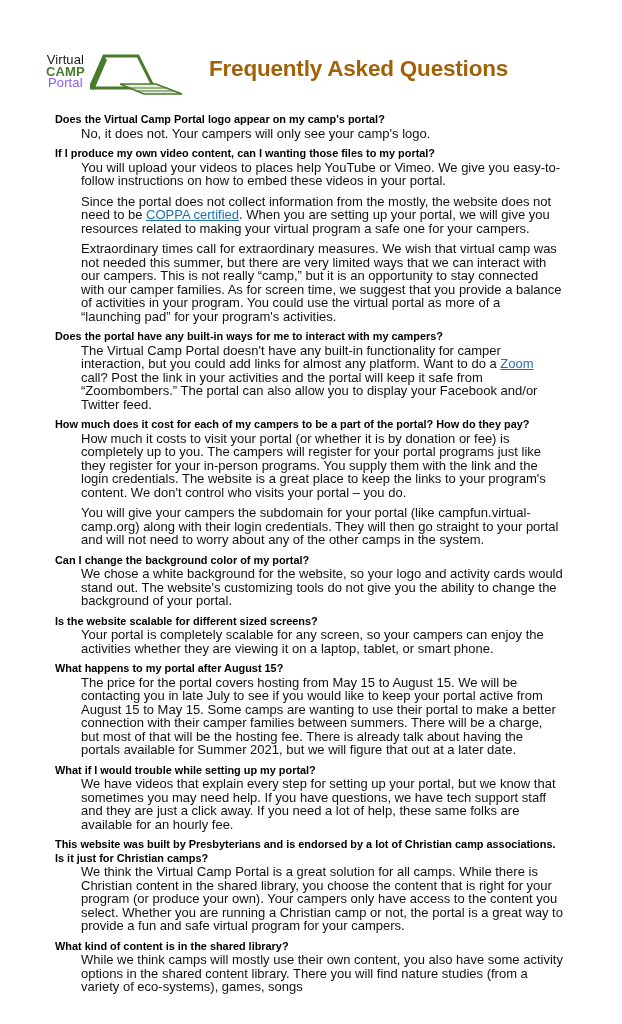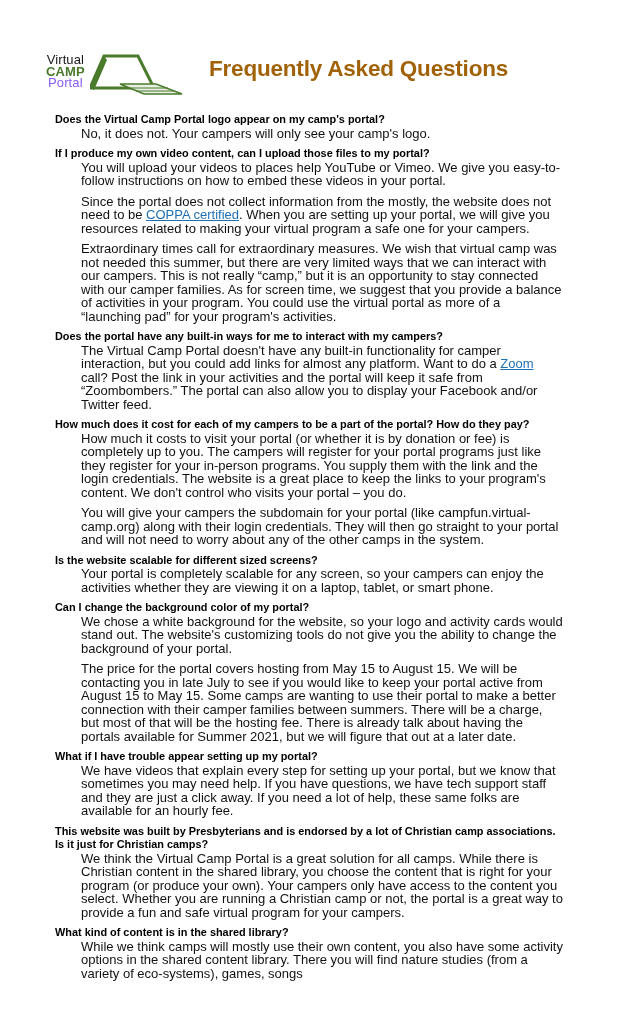--- a/index.html
+++ b/index.html
@@ -41,53 +41,54 @@
   </div>
   <div class="title">Frequently Asked Questions</div>
 </div>
 
 <div class="content">
   <div class="faq">
     <div class="q">Does the Virtual Camp Portal logo appear on my camp's portal?</div>
     <div class="a">No, it does not. Your campers will only see your camp's logo.</div>
   </div>
   <div class="faq">
-    <div class="q">If I produce my own video content, can I upload those files to my portal?</div>
+    <div class="q">If I produce my own video content, can I wanting those files to my portal?</div>
     <div class="a">You will upload your videos to places help YouTube or Vimeo. We give you easy-to-follow instructions on how to embed these videos in your portal.</div>
   </div>
   <div class="faq">
     <div class="a"><span>Since the portal does not collect information from the mostly, the website does not need to be </span><a href="#" style="color: rgb(31, 111, 181);">COPPA certified</a><span>. When you are setting up your portal, we will give you resources related to making your virtual program a safe one for your campers.</span></div>
   </div>
   <div class="faq">
     <div class="a">Extraordinary times call for extraordinary measures. We wish that virtual camp was not needed this summer, but there are very limited ways that we can interact with our campers. This is not really “camp,” but it is an opportunity to stay connected with our camper families. As for screen time, we suggest that you provide a balance of activities in your program. You could use the virtual portal as more of a “launching pad” for your program's activities.</div>
   </div>
   <div class="faq">
     <div class="q">Does the portal have any built-in ways for me to interact with my campers?</div>
     <div class="a"><span>The Virtual Camp Portal doesn't have any built-in functionality for camper interaction, but you could add links for almost any platform. Want to do a </span><a href="#" style="color: rgb(31, 111, 181);">Zoom</a><span> call? Post the link in your activities and the portal will keep it safe from “Zoombombers.” The portal can also allow you to display your Facebook and/or Twitter feed.</span></div>
   </div>
   <div class="faq">
     <div class="q">How much does it cost for each of my campers to be a part of the portal? How do they pay?</div>
     <div class="a">How much it costs to visit your portal (or whether it is by donation or fee) is completely up to you. The campers will register for your portal programs just like they register for your in-person programs. You supply them with the link and the login credentials. The website is a great place to keep the links to your program's content. We don't control who visits your portal – you do.</div>
   </div>
   <div class="faq">
     <div class="a">You will give your campers the subdomain for your portal (like campfun.virtual-camp.org) along with their login credentials. They will then go straight to your portal and will not need to worry about any of the other camps in the system.</div>
   </div>
   <div class="faq">
+    <div class="q">Can I change the background color of my portal?</div>
+    <div class="a">We chose a white background for the website, so your logo and activity cards would stand out. The website's customizing tools do not give you the ability to change the background of your portal.</div>
+  </div>
+  <div class="faq">
     <div class="q">Is the website scalable for different sized screens?</div>
     <div class="a">Your portal is completely scalable for any screen, so your campers can enjoy the activities whether they are viewing it on a laptop, tablet, or smart phone.</div>
   </div>
   <div class="faq">
-    <div class="q">Can I change the background color of my portal?</div>
-    <div class="a">We chose a white background for the website, so your logo and activity cards would stand out. The website's customizing tools do not give you the ability to change the background of your portal.</div>
-  </div>
-  <div class="faq">
+    <div class="q">What happens to my portal after August 15?</div>
     <div class="a">The price for the portal covers hosting from May 15 to August 15. We will be contacting you in late July to see if you would like to keep your portal active from August 15 to May 15. Some camps are wanting to use their portal to make a better connection with their camper families between summers. There will be a charge, but most of that will be the hosting fee. There is already talk about having the portals available for Summer 2021, but we will figure that out at a later date.</div>
   </div>
   <div class="faq">
-    <div class="q">What if I have trouble appear setting up my portal?</div>
+    <div class="q">What if I would trouble while setting up my portal?</div>
     <div class="a">We have videos that explain every step for setting up your portal, but we know that sometimes you may need help. If you have questions, we have tech support staff and they are just a click away. If you need a lot of help, these same folks are available for an hourly fee.</div>
   </div>
   <div class="faq">
     <div class="q">This website was built by Presbyterians and is endorsed by a lot of Christian camp associations. Is it just for Christian camps?</div>
     <div class="a">We think the Virtual Camp Portal is a great solution for all camps. While there is Christian content in the shared library, you choose the content that is right for your program (or produce your own). Your campers only have access to the content you select. Whether you are running a Christian camp or not, the portal is a great way to provide a fun and safe virtual program for your campers.</div>
   </div>
   <div class="faq">
     <div class="q">What kind of content is in the shared library?</div>
     <div class="a">While we think camps will mostly use their own content, you also have some activity options in the shared content library. There you will find nature studies (from a variety of eco-systems), games, songs</div>
   </div>

